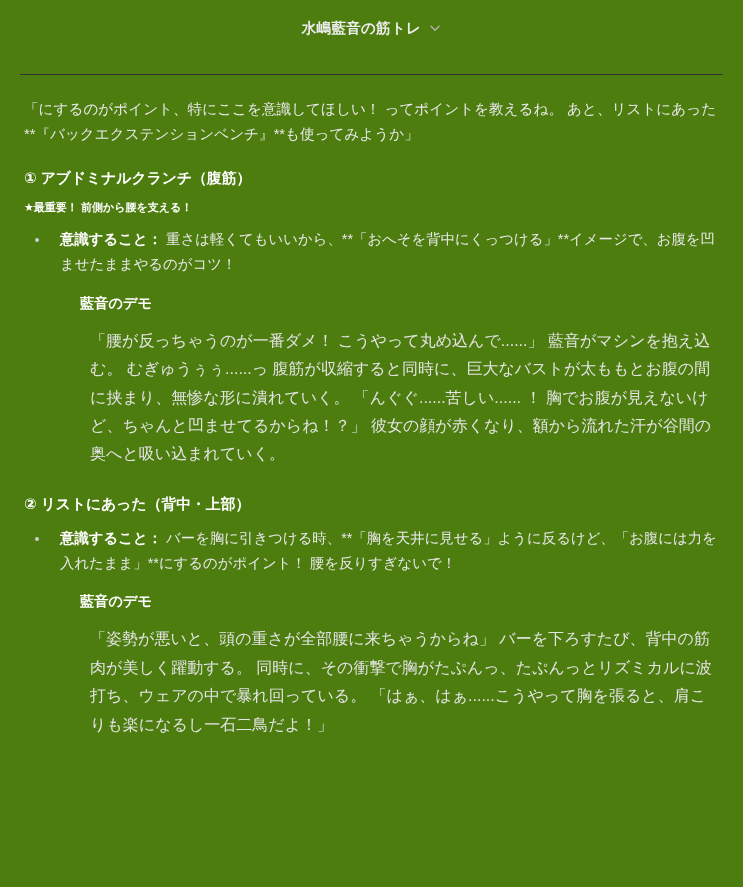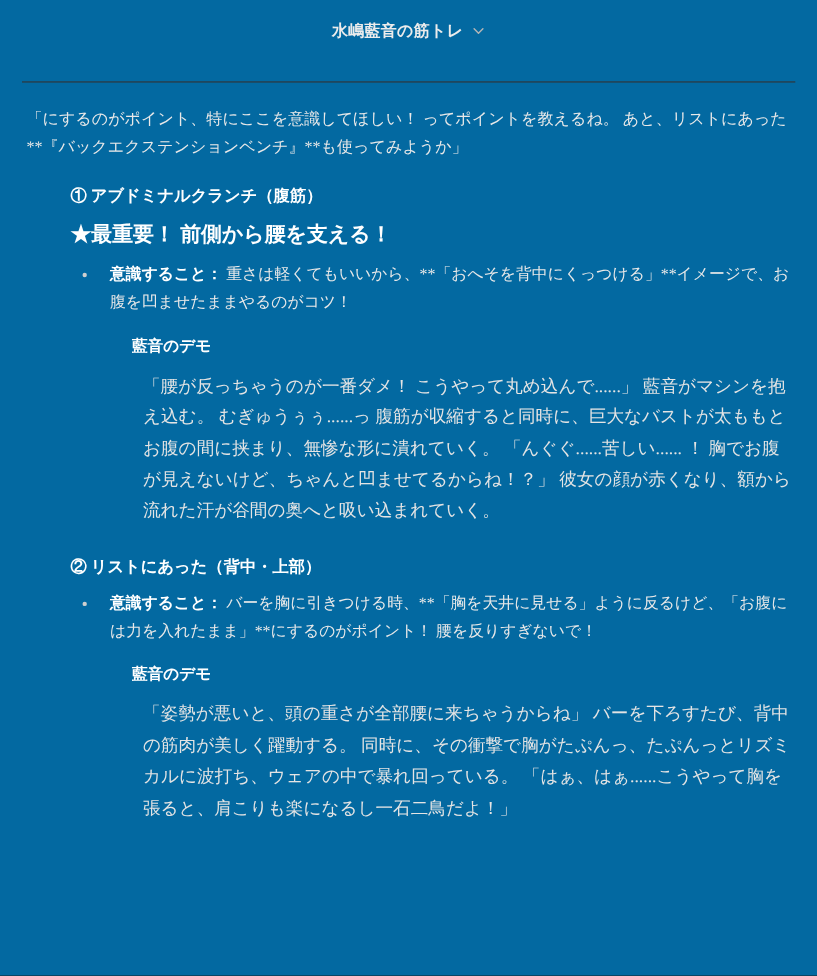--- a/index.html
+++ b/index.html
@@ -5,24 +5,23 @@
   html, body {
     margin: 0;
     padding: 0;
     background: #1b1b1b;
     color: #ececec;
     font-family: "Liberation Sans", "DejaVu Sans", sans-serif;
   }
   #page {
     width: 743px;
     min-height: 887px;
-    background: #0369a1;
+    background: #4d7c0f;
     position: relative;
     overflow: hidden;
-    font-family: Liberation Serif, serif;
   }
   .topbar {
     height: 56px;
     display: flex;
     align-items: center;
     justify-content: center;
     gap: 8px;
   }
   .topbar-title {
     font-size: 14.5px;
@@ -59,21 +58,21 @@
     margin: 0 0 22px 0;
     color: #e9e9e9;
   }
   h3.sub-title {
     font-size: 14.8px;
     font-weight: 700;
     margin: 0 0 12px 0;
     color: #ffffff;
   }
   .star-line {
-    font-size: 19px;
+    font-size: 11px;
     font-weight: 700;
     margin: 0 0 12px 0;
     color: #ffffff;
   }
   ul.bullets {
     margin: 0 0 6px 0;
     padding-left: 26px;
   }
   ul.bullets li {
     font-size: 14.4px;
@@ -93,21 +92,21 @@
     font-weight: 700;
     color: #ffffff;
     margin: 16px 0 14px 56px;
   }
   .demo-body {
     font-size: 16px;
     line-height: 1.78;
     color: #e4e4e4;
     margin: 0 0 26px 66px;
   }
-  .block { margin-bottom: 8px; margin-left: 40px; }
+  .block { margin-bottom: 8px; }
   b { font-weight: 700; color: #ffffff; }
 </style>
 </head>
 <body>
 
 <div id="page">
 
   <div class="topbar">
     <span class="topbar-title">水嶋藍音の筋トレ</span>
     <span class="chev">

